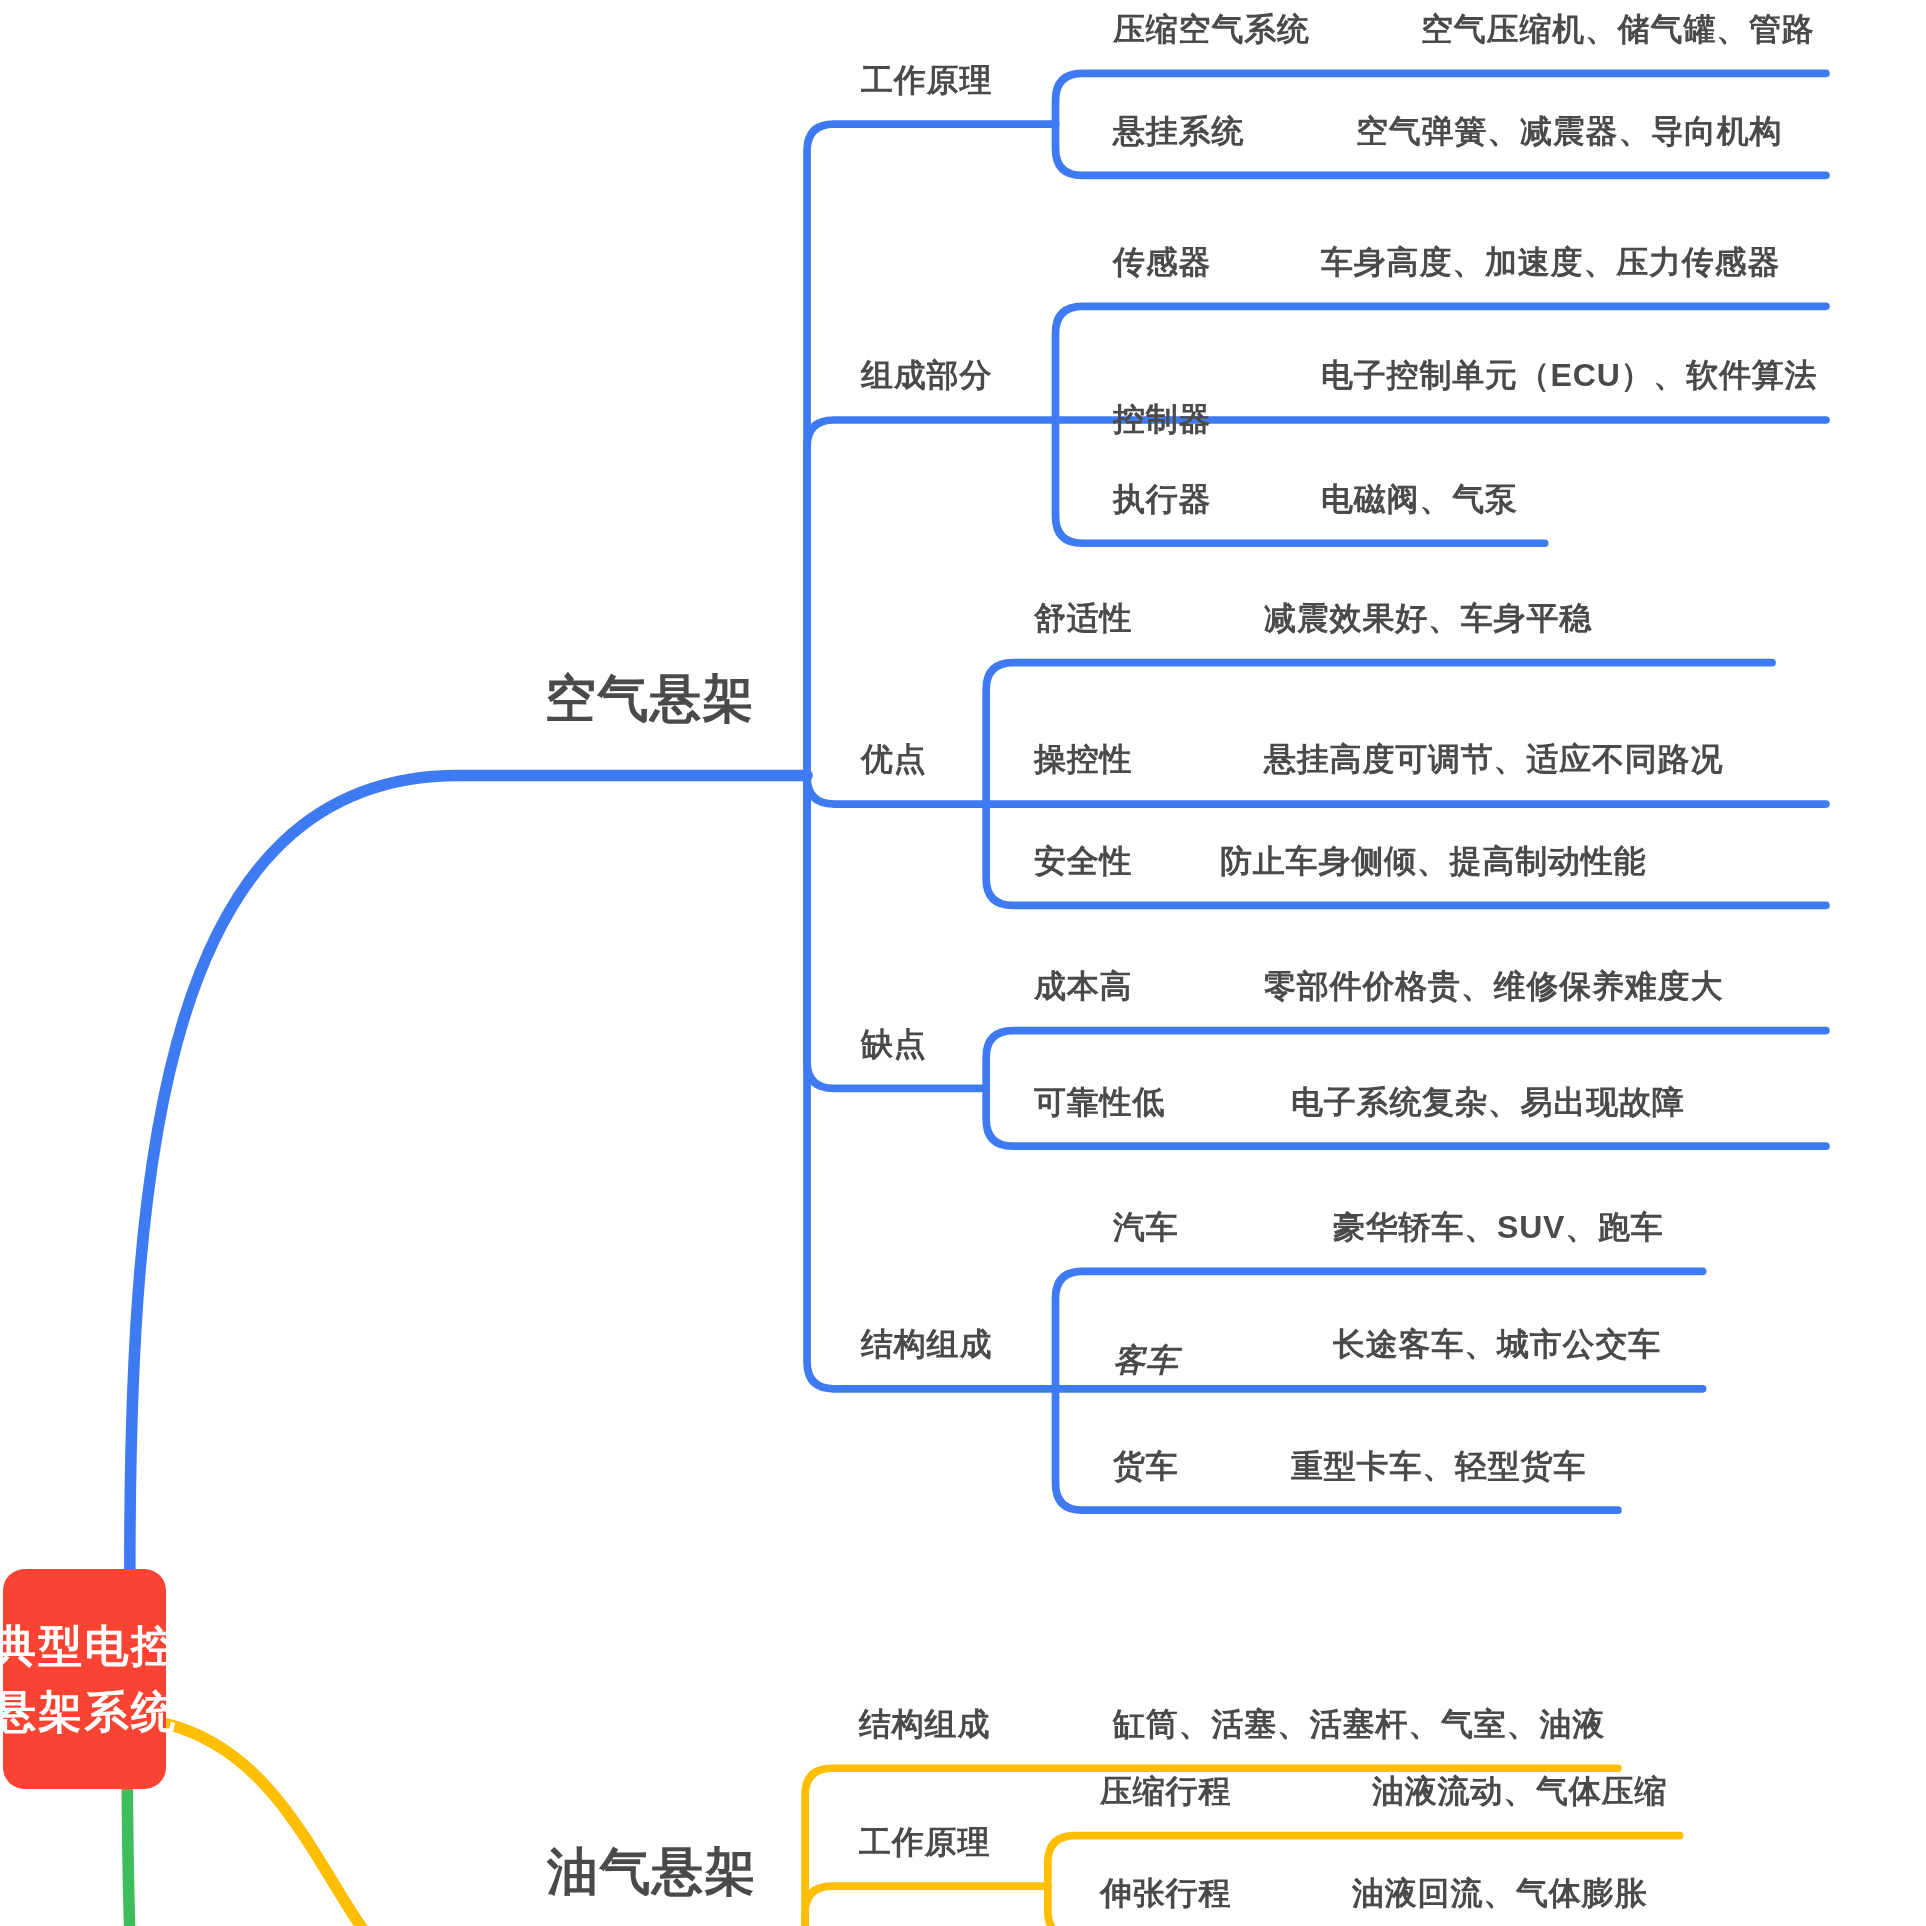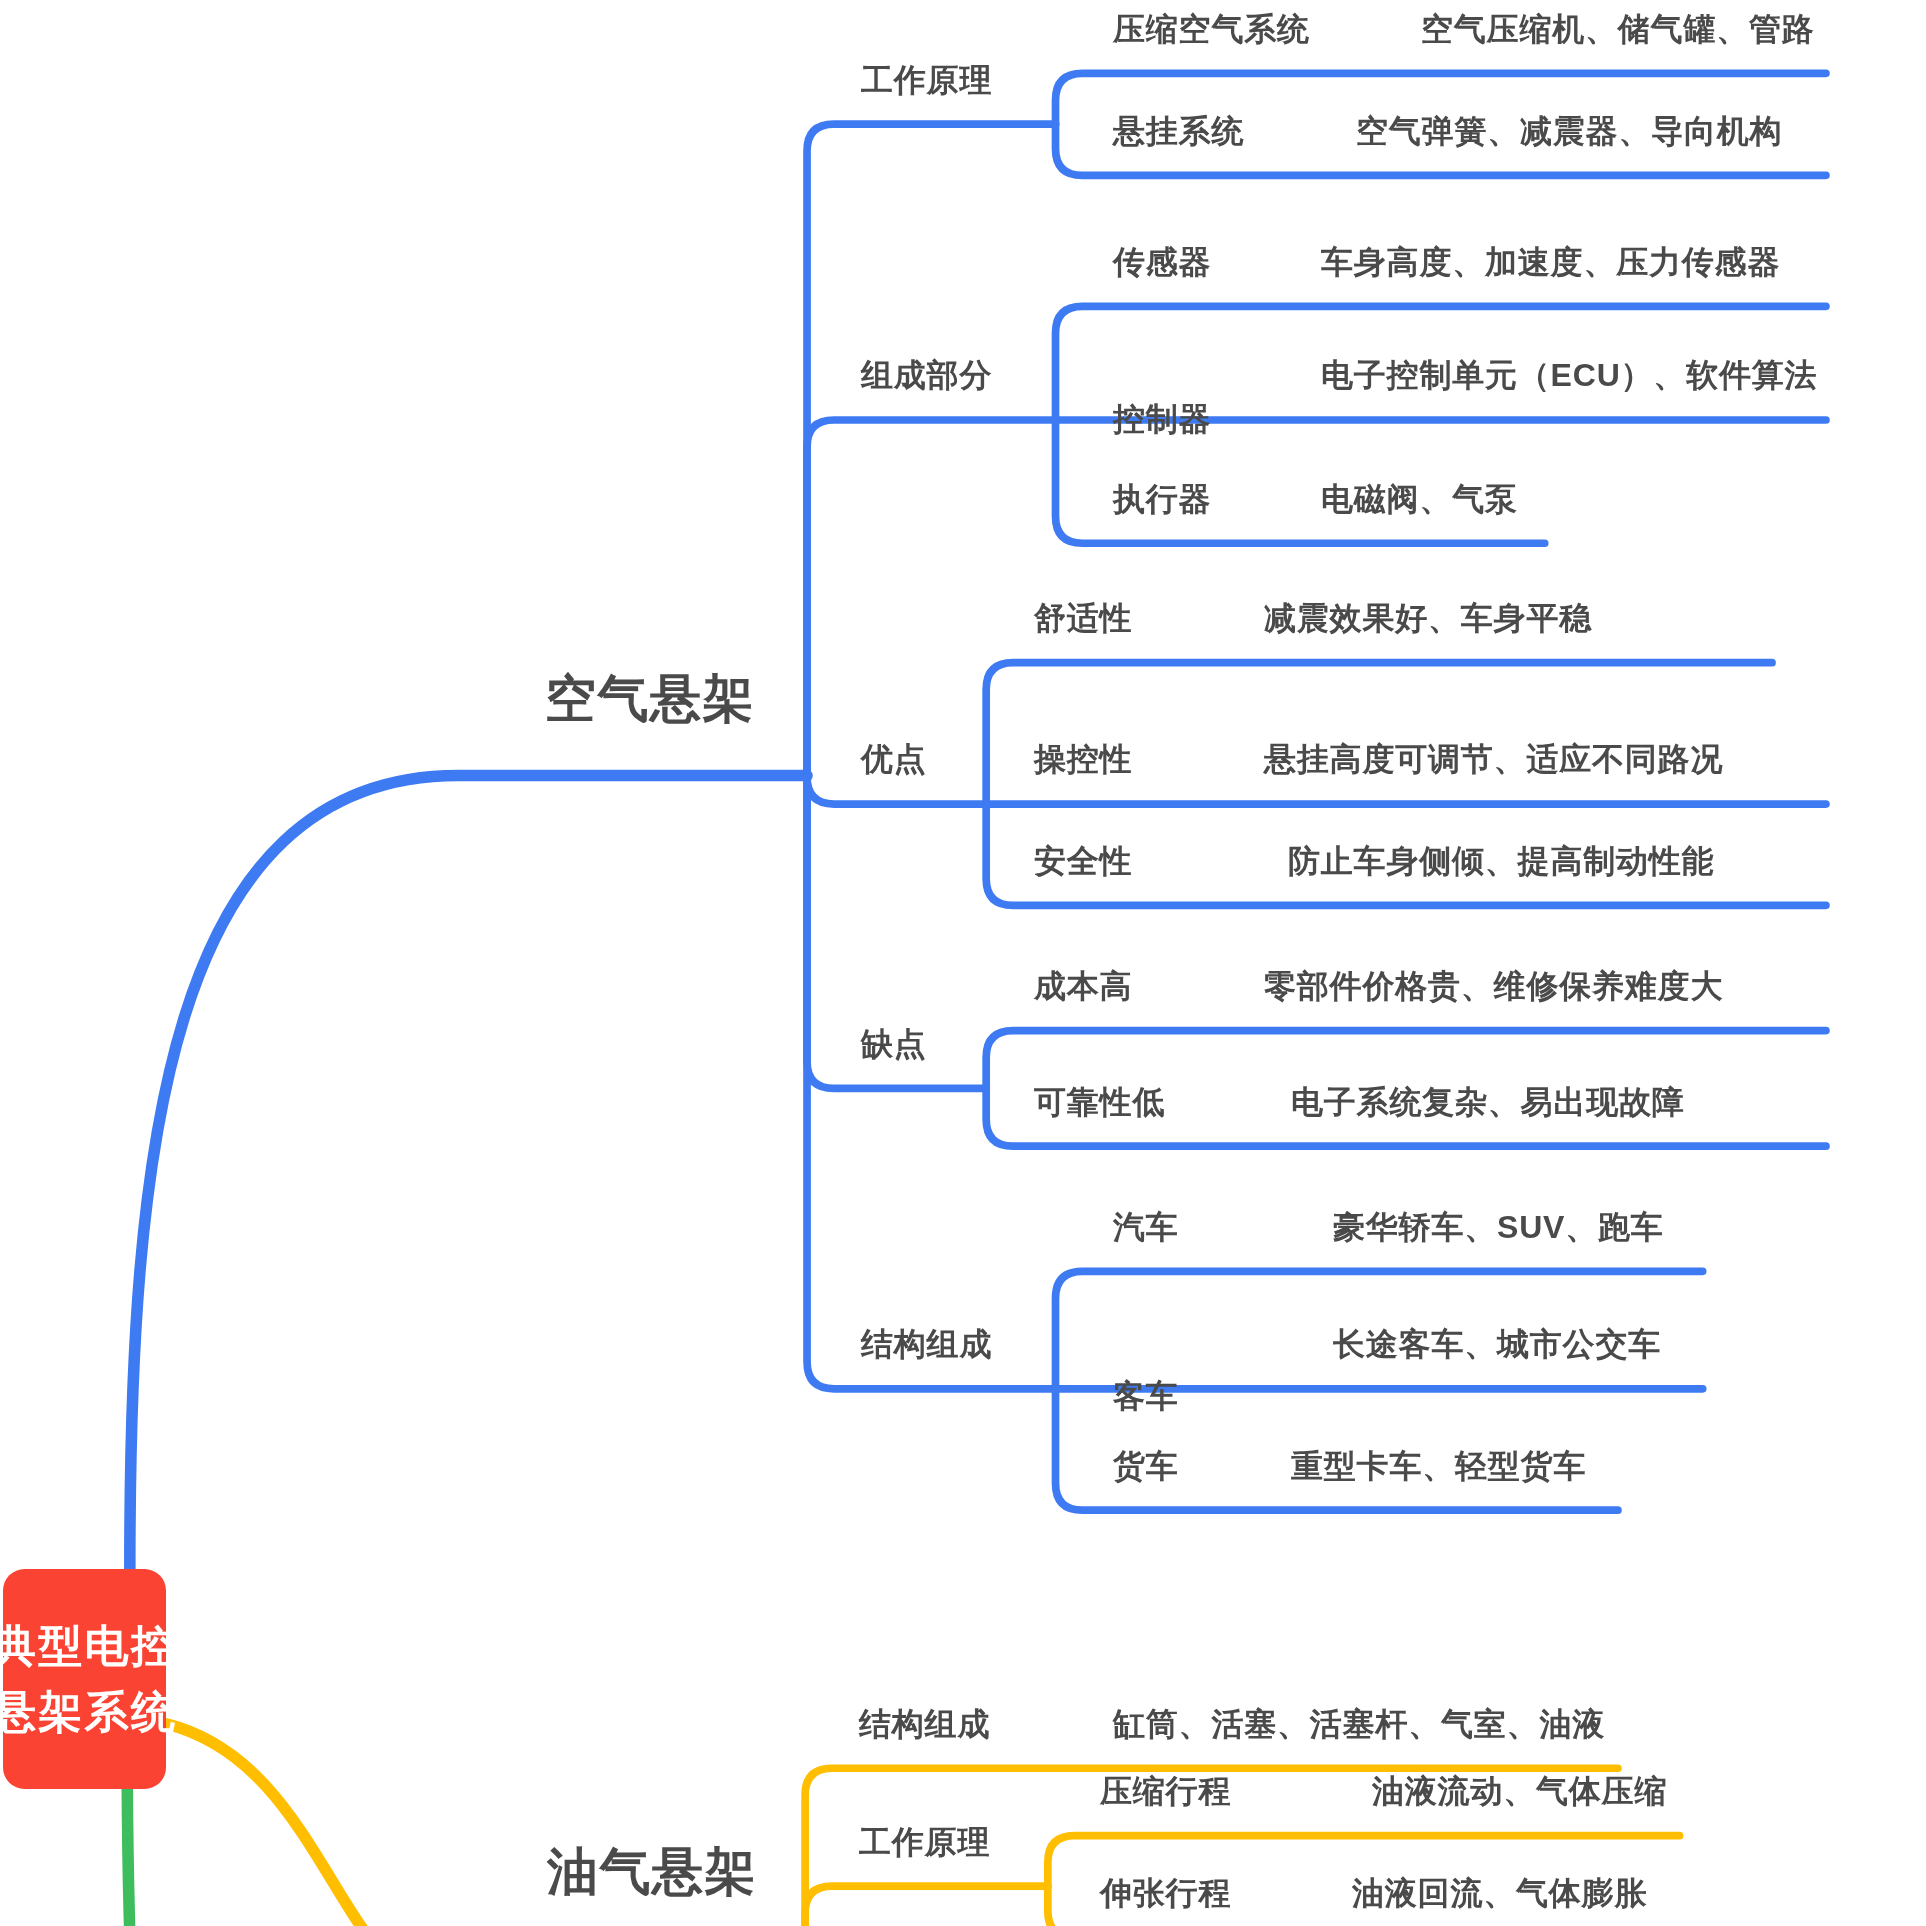--- a/index.html
+++ b/index.html
@@ -76,30 +76,30 @@
       <div class="node-text" style="left: 1113px; top: 359px; margin-top: 44px;">控制器</div>
       <div class="node-text" style="left: 1321px; top: 359px;">电子控制单元（ECU）、软件算法</div>
       <div class="node-text" style="left: 1113px; top: 483px;">执行器</div>
       <div class="node-text" style="left: 1321px; top: 483px;">电磁阀、气泵</div>
       <div class="node-text" style="left: 861px; top: 743px;">优点</div>
       <div class="node-text" style="left: 1034px; top: 602px;">舒适性</div>
       <div class="node-text" style="left: 1264px; top: 602px;">减震效果好、车身平稳</div>
       <div class="node-text" style="left: 1034px; top: 743px;">操控性</div>
       <div class="node-text" style="left: 1264px; top: 743px;">悬挂高度可调节、适应不同路况</div>
       <div class="node-text" style="left: 1034px; top: 845px;">安全性</div>
-      <div class="node-text" style="left: 1288px; top: 845px;">防止车身侧倾、提高制动性能</div>
+      <div class="node-text" style="left: 1220px; top: 845px;">防止车身侧倾、提高制动性能</div>
       <div class="node-text" style="left: 861px; top: 1028px;">缺点</div>
       <div class="node-text" style="left: 1034px; top: 970px;">成本高</div>
       <div class="node-text" style="left: 1264px; top: 970px;">零部件价格贵、维修保养难度大</div>
       <div class="node-text" style="left: 1034px; top: 1086px;">可靠性低</div>
       <div class="node-text" style="left: 1291px; top: 1086px;">电子系统复杂、易出现故障</div>
       <div class="node-text" style="left: 861px; top: 1328px;">结构组成</div>
       <div class="node-text" style="left: 1113px; top: 1211px;">汽车</div>
       <div class="node-text" style="left: 1333px; top: 1211px;">豪华轿车、SUV、跑车</div>
-      <div class="node-text" style="left: 1113px; top: 1380px;">客车</div>
+      <div class="node-text" style="left: 1113px; top: 1344px; font-style: italic;">客车</div>
       <div class="node-text" style="left: 1333px; top: 1328px;">长途客车、城市公交车</div>
       <div class="node-text" style="left: 1113px; top: 1450px;">货车</div>
       <div class="node-text" style="left: 1291px; top: 1450px;">重型卡车、轻型货车</div>
       <div class="branch-label" style="left: 547px; top: 1846px;">油气悬架</div>
       <div class="node-text" style="left: 859px; top: 1708px;">结构组成</div>
       <div class="node-text" style="left: 1113px; top: 1708px;">缸筒、活塞、活塞杆、气室、油液</div>
       <div class="node-text" style="left: 859px; top: 1826px;">工作原理</div>
       <div class="node-text" style="left: 1100px; top: 1775px;">压缩行程</div>
       <div class="node-text" style="left: 1352px; top: 1775px; margin-left: 20px;">油液流动、气体压缩</div>
       <div class="node-text" style="left: 1100px; top: 1877px;">伸张行程</div>

